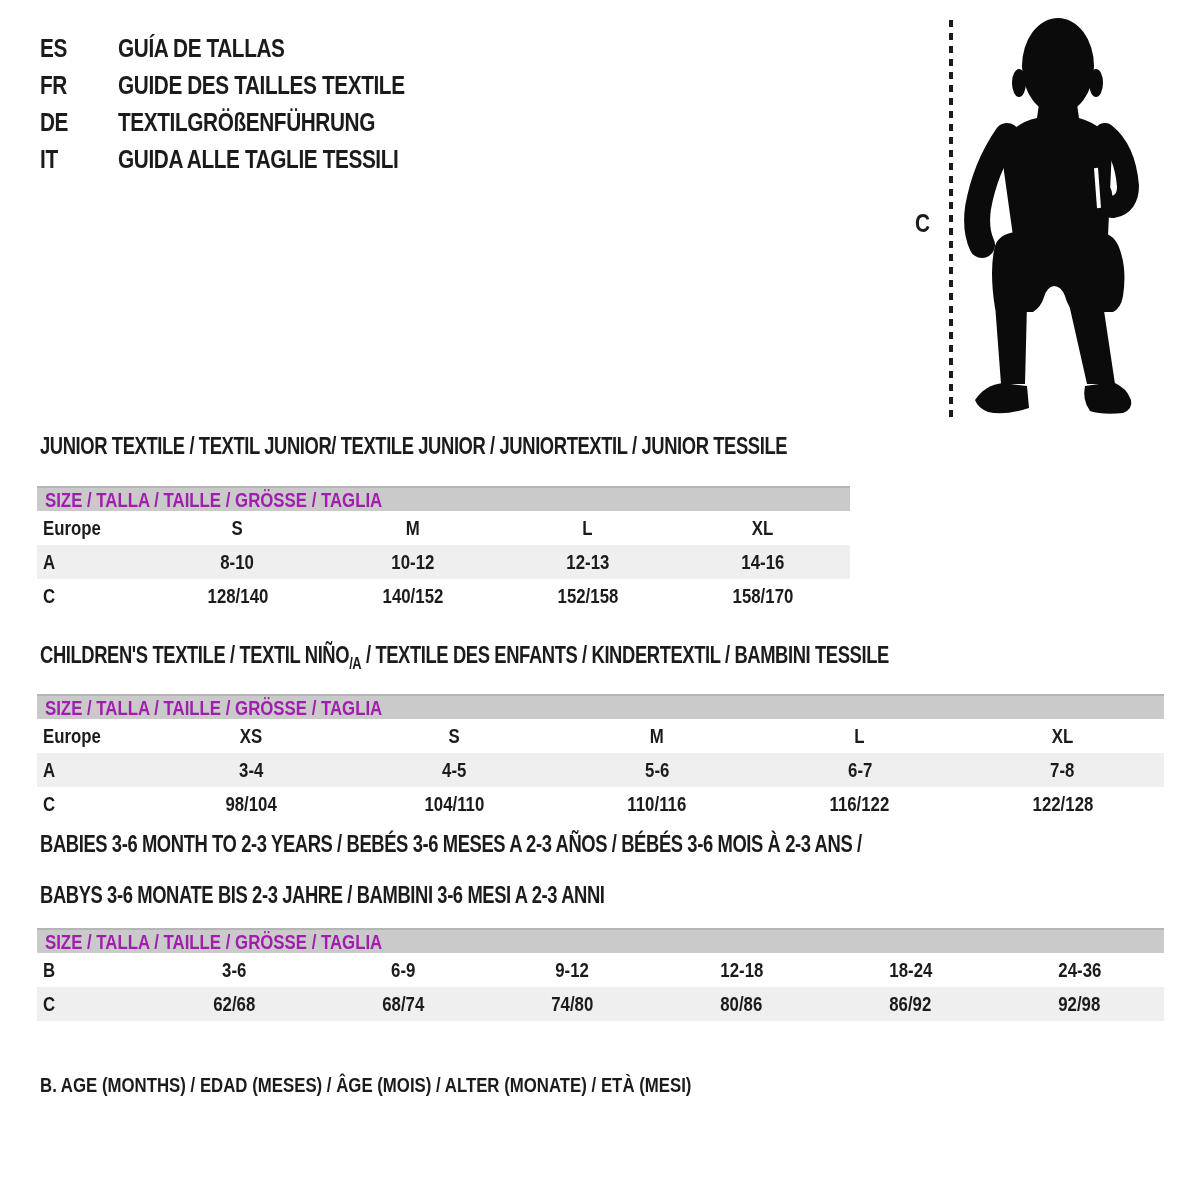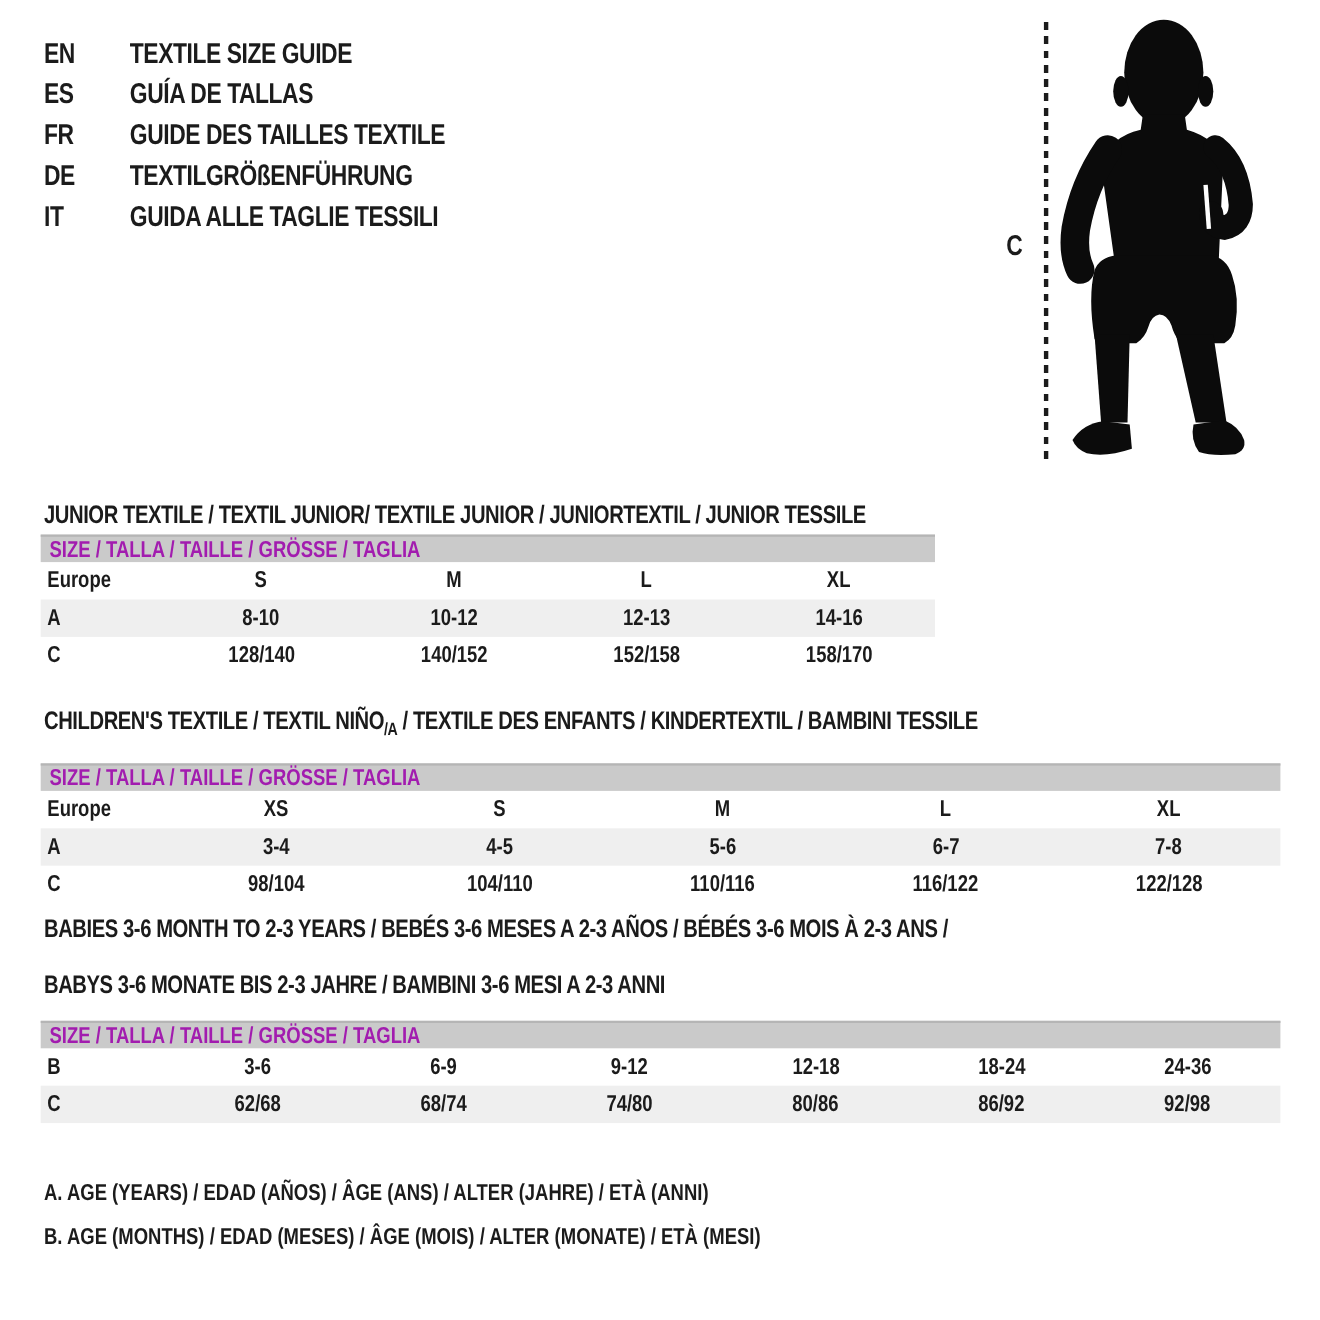--- a/index.html
+++ b/index.html
@@ -57,24 +57,20 @@
 
   
   .legend-line{font-size:21px;height:24px;line-height:24px;}
   sub.nino{font-size:70%;vertical-align:sub;}
 </style>
 </head>
 <body>
 
 <div class="abs lang-header">
   <div class="lang-row">
-    <span class="lang-code"><span class="cond l">EN</span></span>
-    <span class="cond l">TEXTILE SIZE GUIDE</span>
-  </div>
-  <div class="lang-row">
     <span class="lang-code"><span class="cond l">ES</span></span>
     <span class="cond l">GUÍA DE TALLAS</span>
   </div>
   <div class="lang-row">
     <span class="lang-code"><span class="cond l">FR</span></span>
     <span class="cond l">GUIDE DES TAILLES TEXTILE</span>
   </div>
   <div class="lang-row">
     <span class="lang-code"><span class="cond l">DE</span></span>
     <span class="cond l">TEXTILGRÖßENFÜHRUNG</span>
@@ -107,21 +103,21 @@
       <path d="M114 296 L148 296 L160 376 L132 376 Z"></path>
 
       <path d="M20 392 Q30 377 48 375 L72 378 L74 400 Q50 408 33 404 Q23 400 20 392 Z"></path>
       <path d="M130 378 L158 374 Q172 380 176 392 Q178 401 168 405 Q147 407 135 403 Q127 392 130 378 Z"></path>
 
       <path d="M141 160 L144 200" fill="none" stroke="#ffffff" stroke-width="4"></path>
     </g>
   </svg>
 </div>
 
-<div class="abs section-heading" style="left:40px;top:434px;margin-top:21px;">
+<div class="abs section-heading" style="left:40px;top:434px;">
   <span class="cond l">JUNIOR TEXTILE / TEXTIL JUNIOR/ TEXTILE JUNIOR / JUNIORTEXTIL / JUNIOR TESSILE</span>
 </div>
 
 <div class="abs tbl" style="left:37px;top:486px;width:813px;">
   <div class="bar">
     <span class="cond l">SIZE / TALLA / TAILLE / GRÖSSE / TAGLIA</span>
   </div>
   <div class="trow">
     <div class="lab"><span class="cond l">Europe</span></div>
     <div class="cell"><span class="cond">S</span></div>
@@ -204,15 +200,14 @@
     <div class="cell"><span class="cond">62/68</span></div>
     <div class="cell"><span class="cond">68/74</span></div>
     <div class="cell"><span class="cond">74/80</span></div>
     <div class="cell"><span class="cond">80/86</span></div>
     <div class="cell"><span class="cond">86/92</span></div>
     <div class="cell"><span class="cond">92/98</span></div>
   </div>
 </div>
 
 <div class="abs" style="left:40px;top:1073px;">
-  <div class="legend-line" style="margin-bottom:16px;"><span class="cond l">A. AGE (YEARS) / EDAD (AÑOS) / ÂGE (ANS) / ALTER (JAHRE) / ETÀ (ANNI)</span></div>
   <div class="legend-line" style="margin-bottom:14px;"><span class="cond l">B. AGE (MONTHS) / EDAD (MESES) / ÂGE (MOIS) / ALTER (MONATE) / ETÀ (MESI)</span></div>
 </div>
 
 </body></html>

